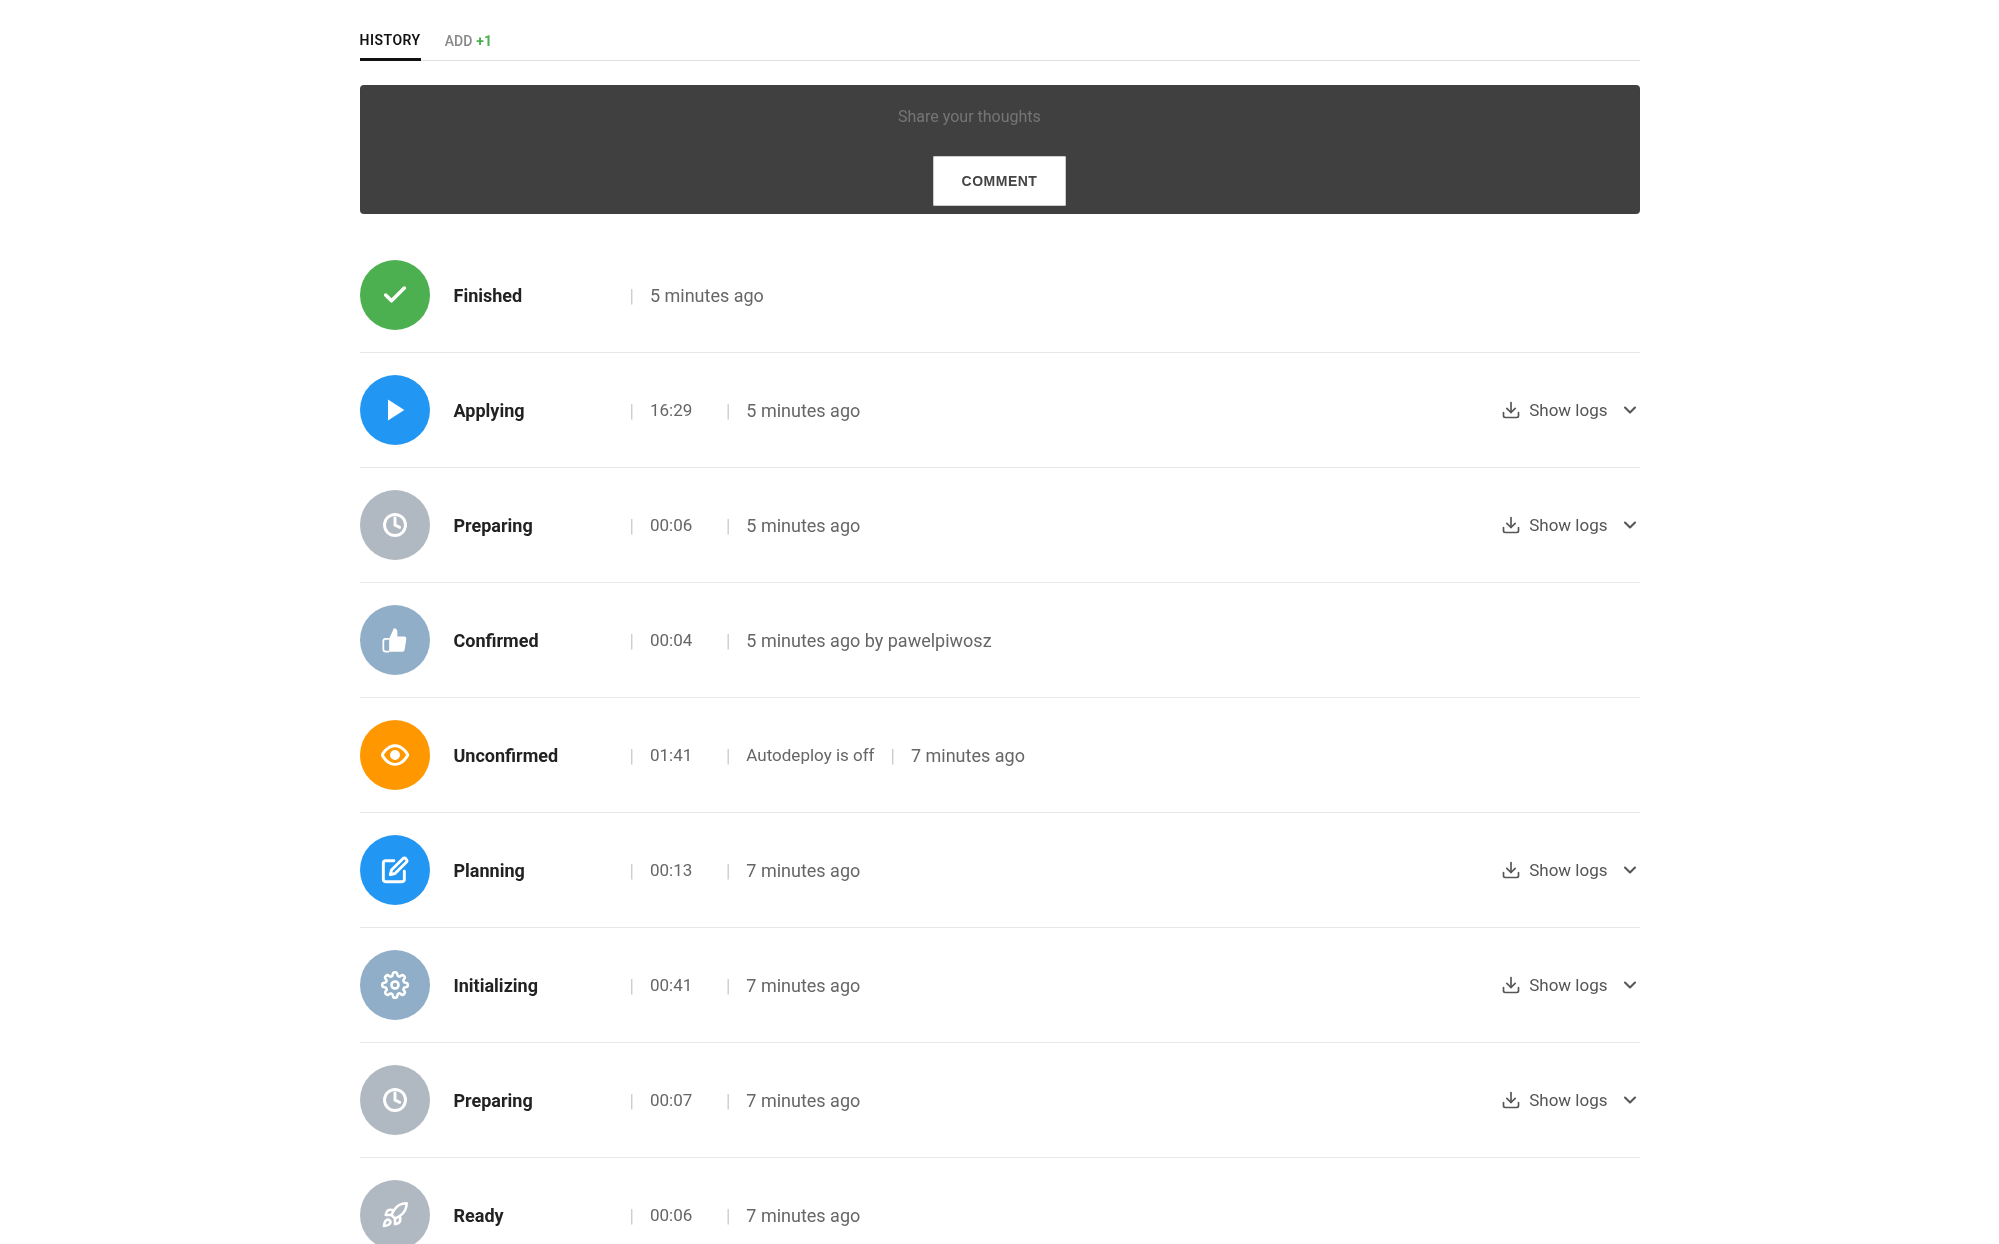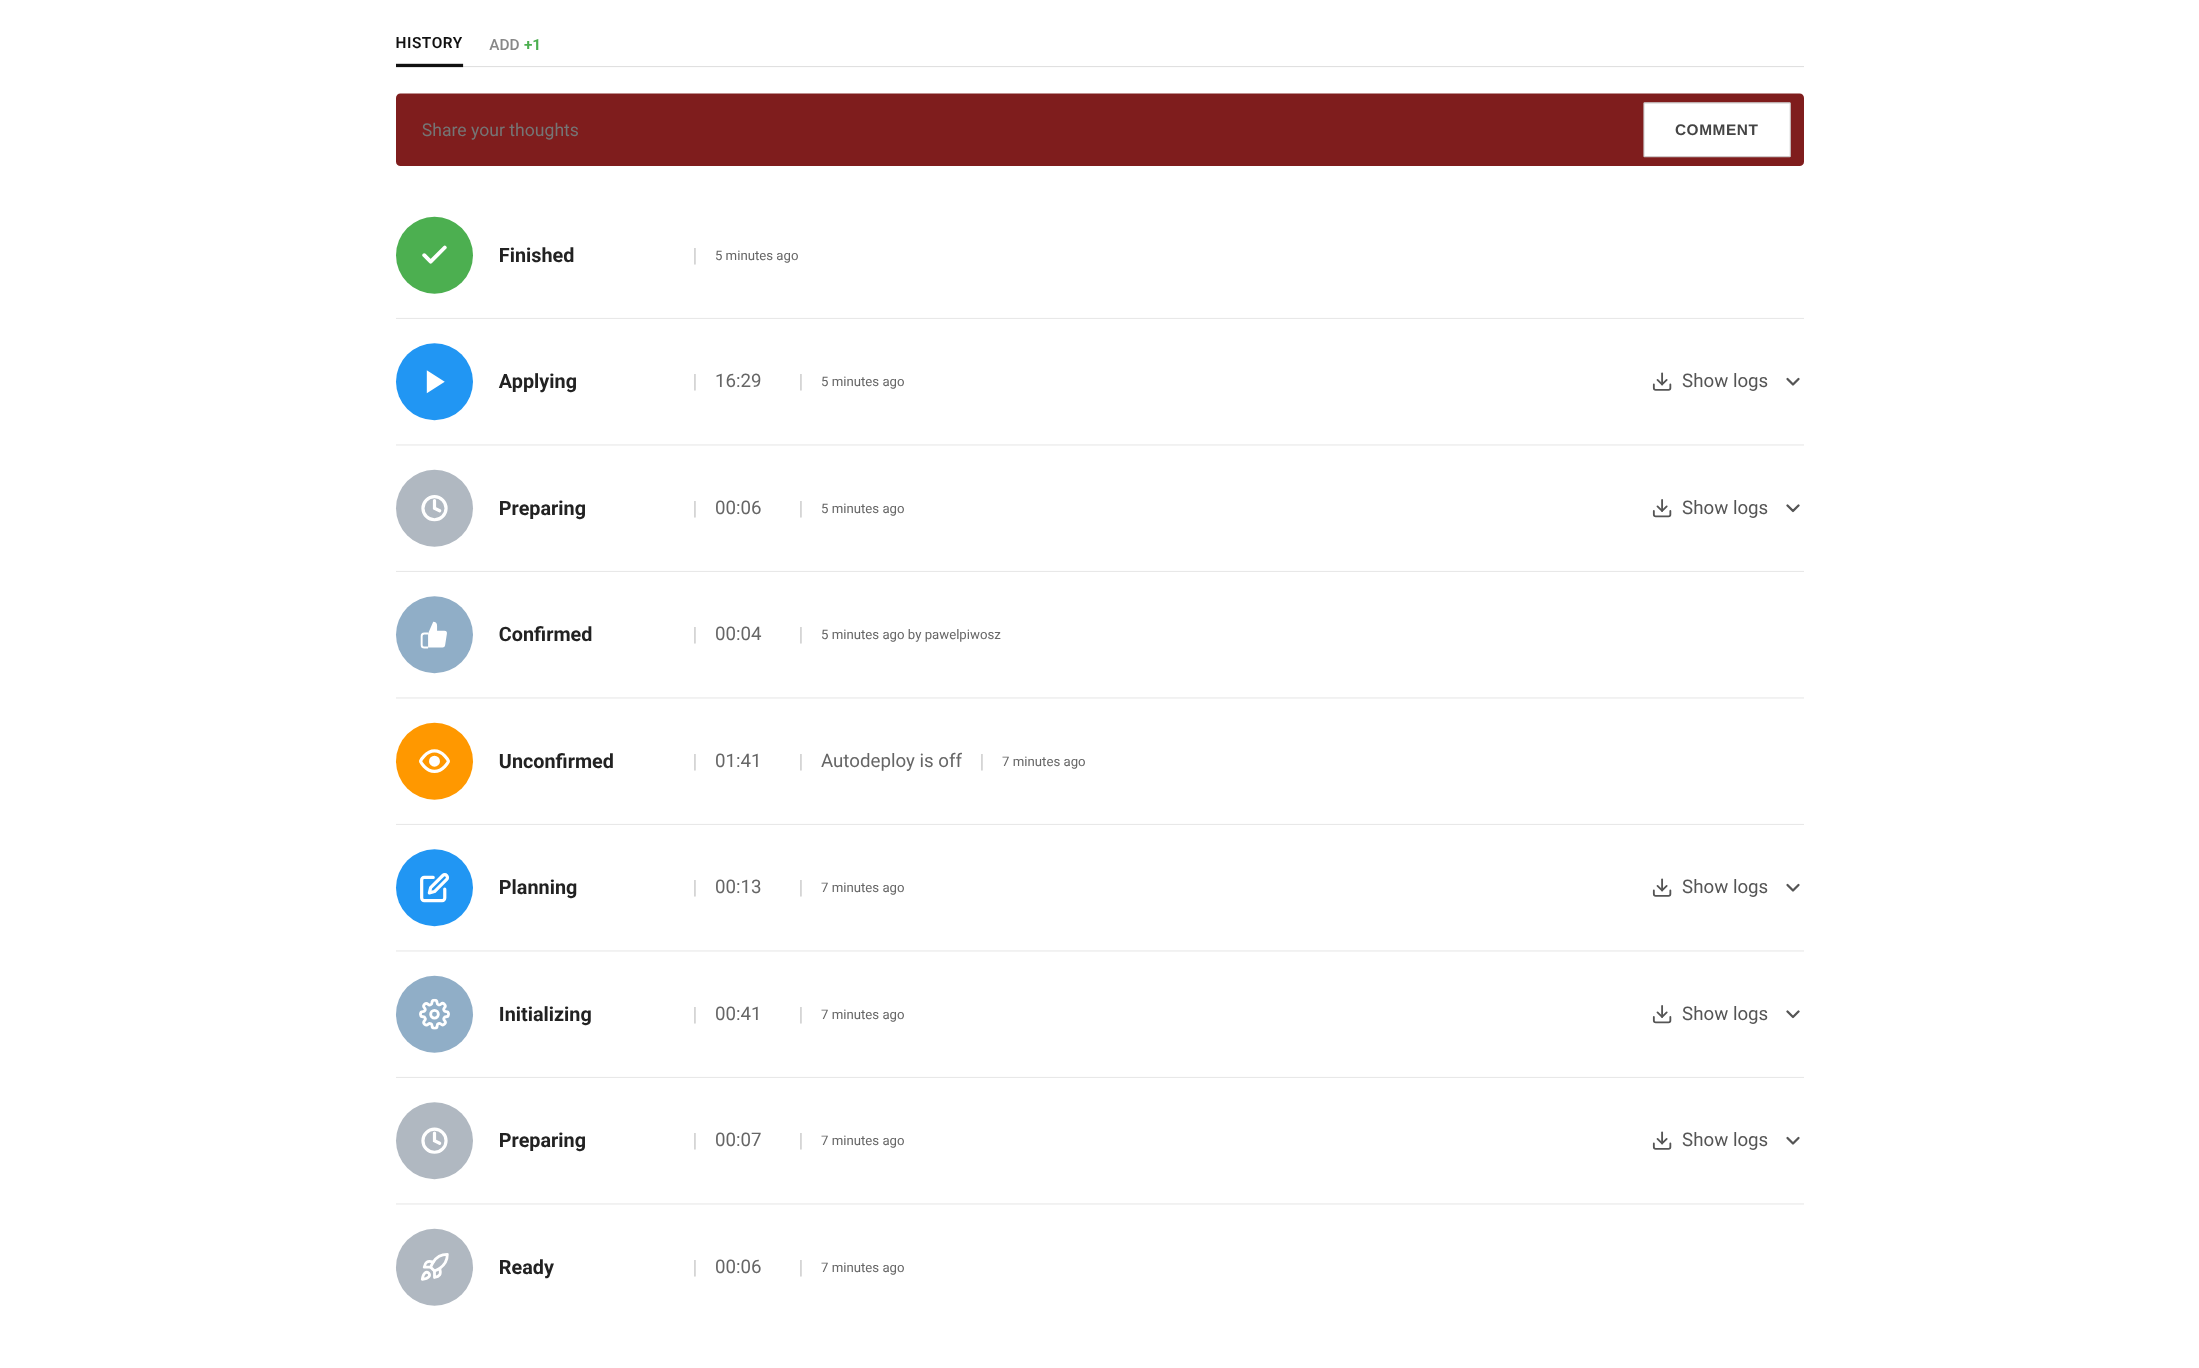--- a/index.html
+++ b/index.html
@@ -57,23 +57,24 @@
     .tab-add .plus {
       color: #4CAF50;
       font-weight: 700;
     }
 
     
     .comment-section {
       margin: 24px 0;
       display: flex;
       align-items: center;
-      background: #7f1d1d;
+      background: #404040;
       border-radius: 4px;
       overflow: hidden;
+      flex-direction: column;
     }
     .comment-input {
       flex: 1;
       background: transparent;
       border: none;
       outline: none;
       padding: 22px 24px;
       font-size: 16px;
       color: #999;
       font-family: inherit;
@@ -155,21 +156,21 @@
       font-size: 18px;
     }
 
     .item-duration {
       font-size: 17px;
       color: #666;
       min-width: 60px;
     }
 
     .item-time {
-      font-size: 12px;
+      font-size: 18px;
       color: #666;
     }
 
     .item-extra {
       font-size: 17px;
       color: #666;
     }
 
     .show-logs {
       display: flex;

